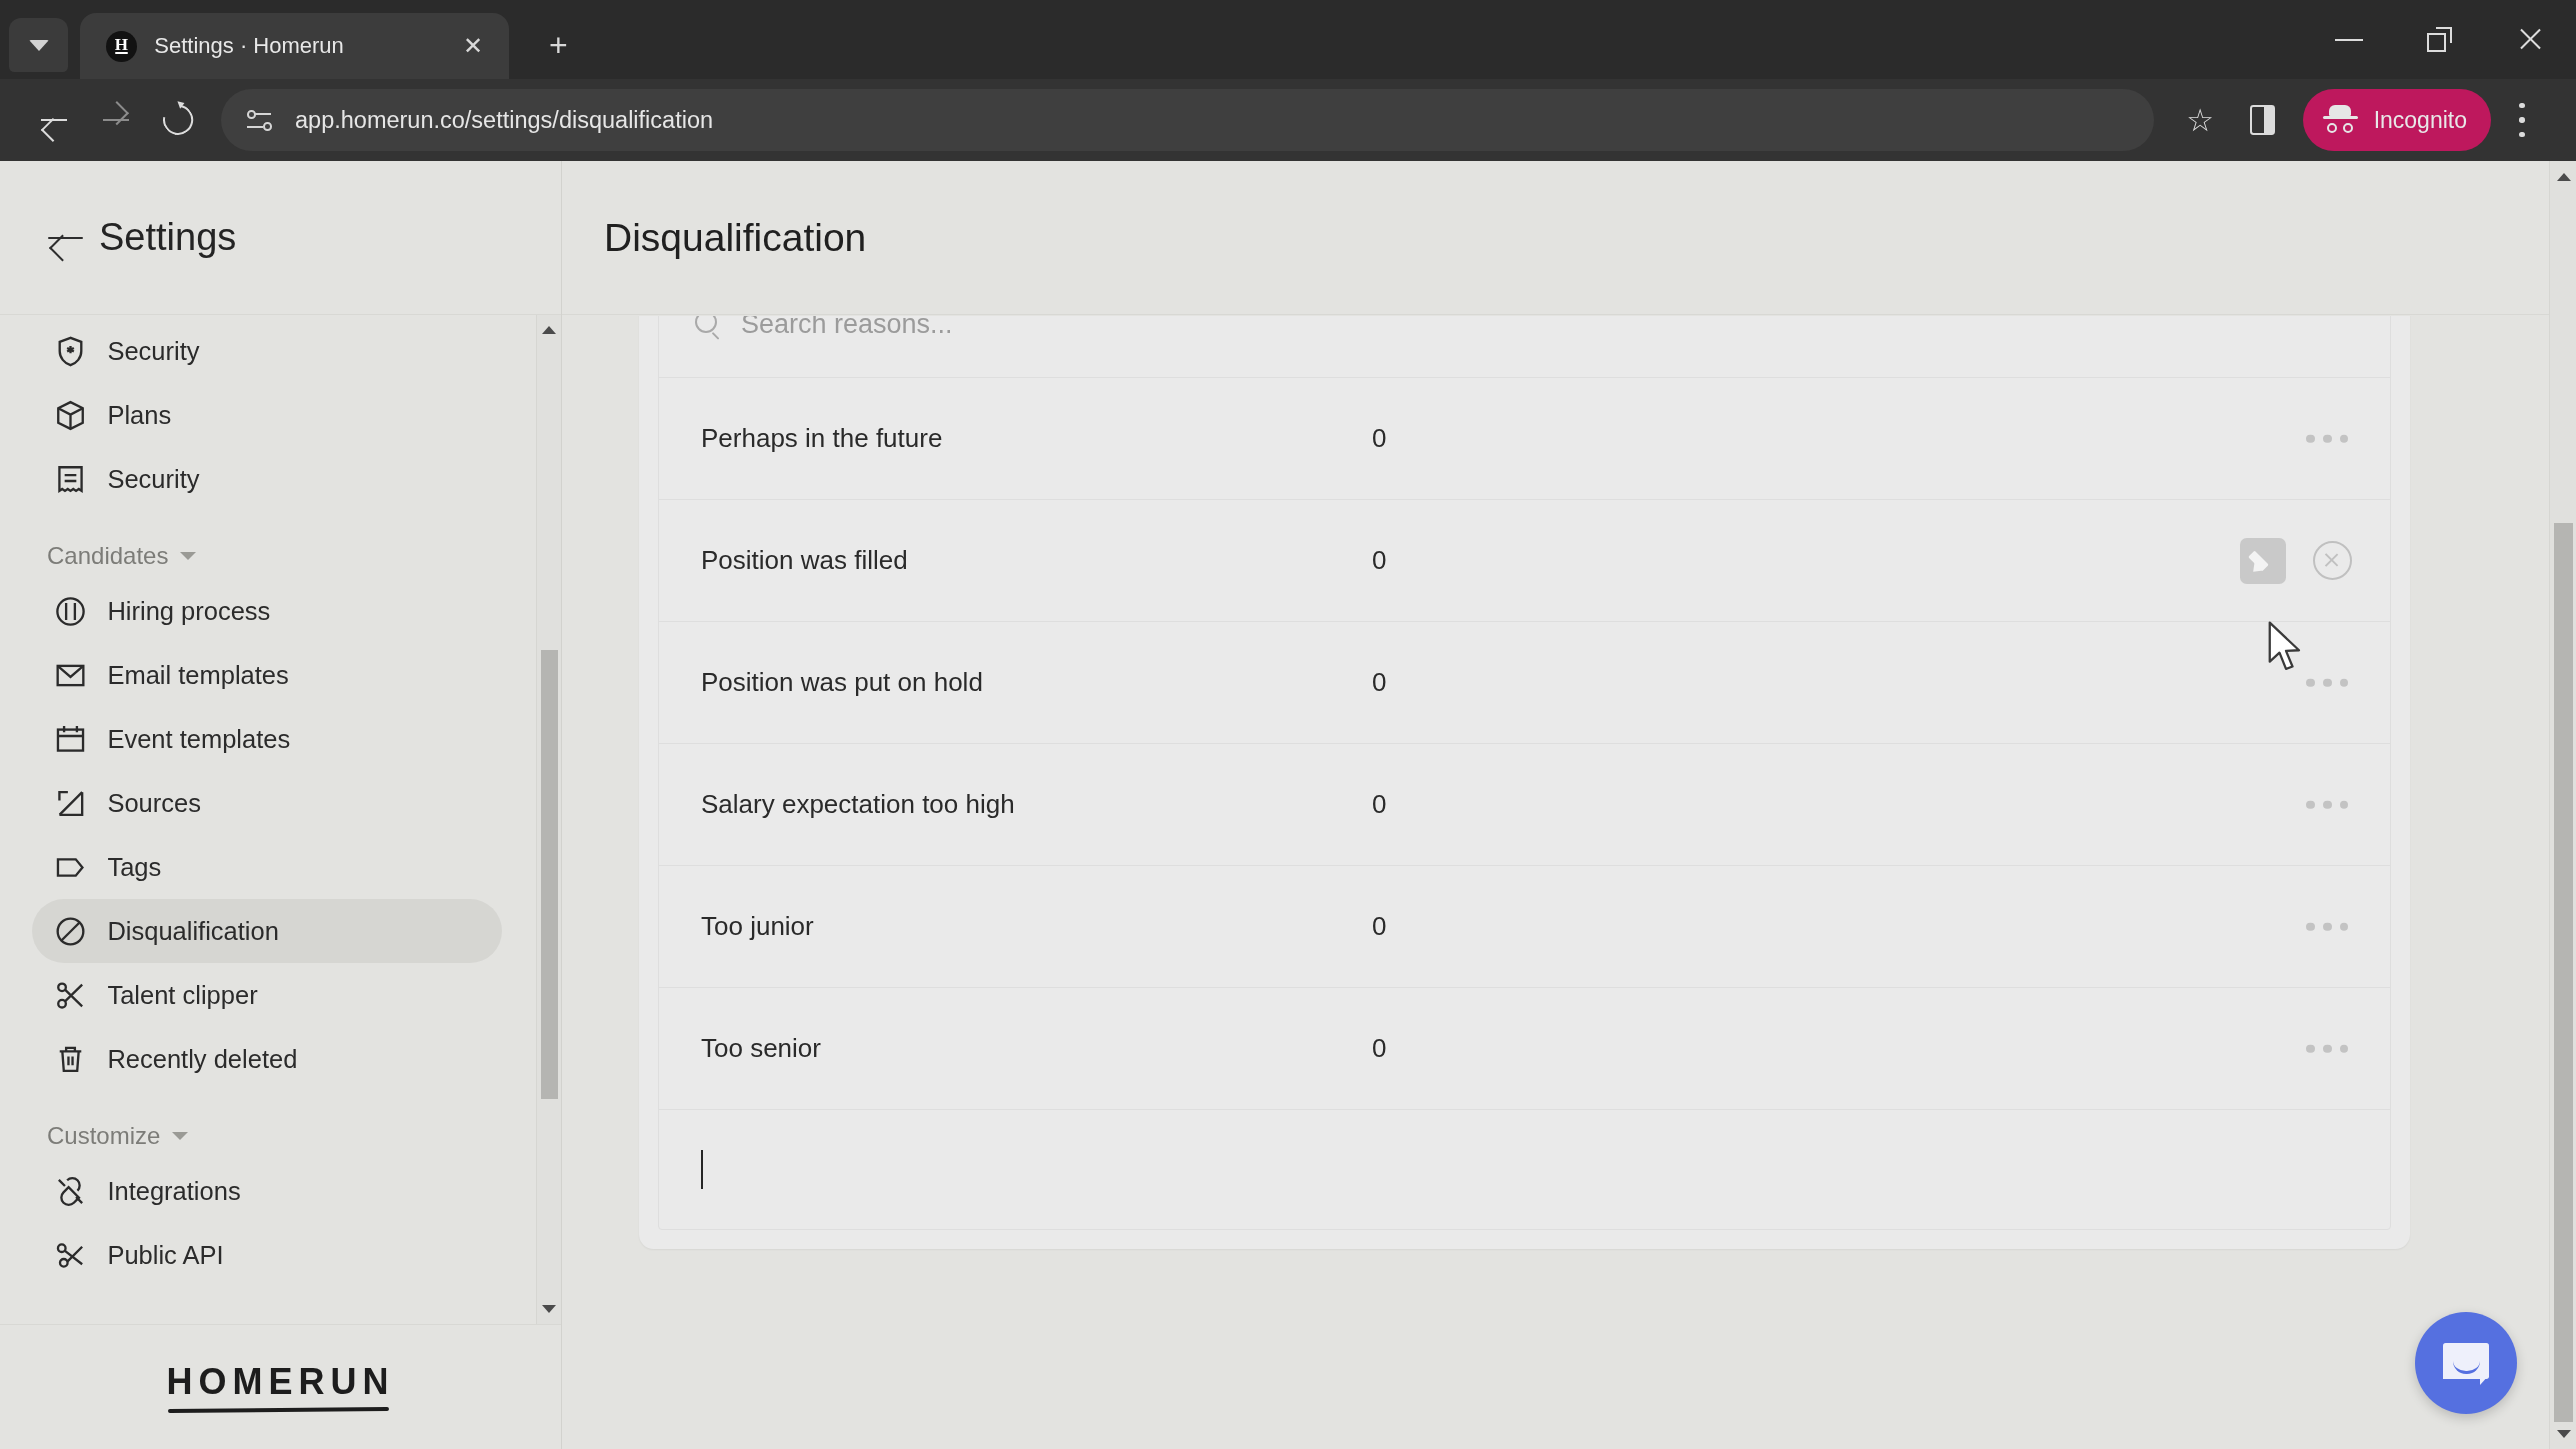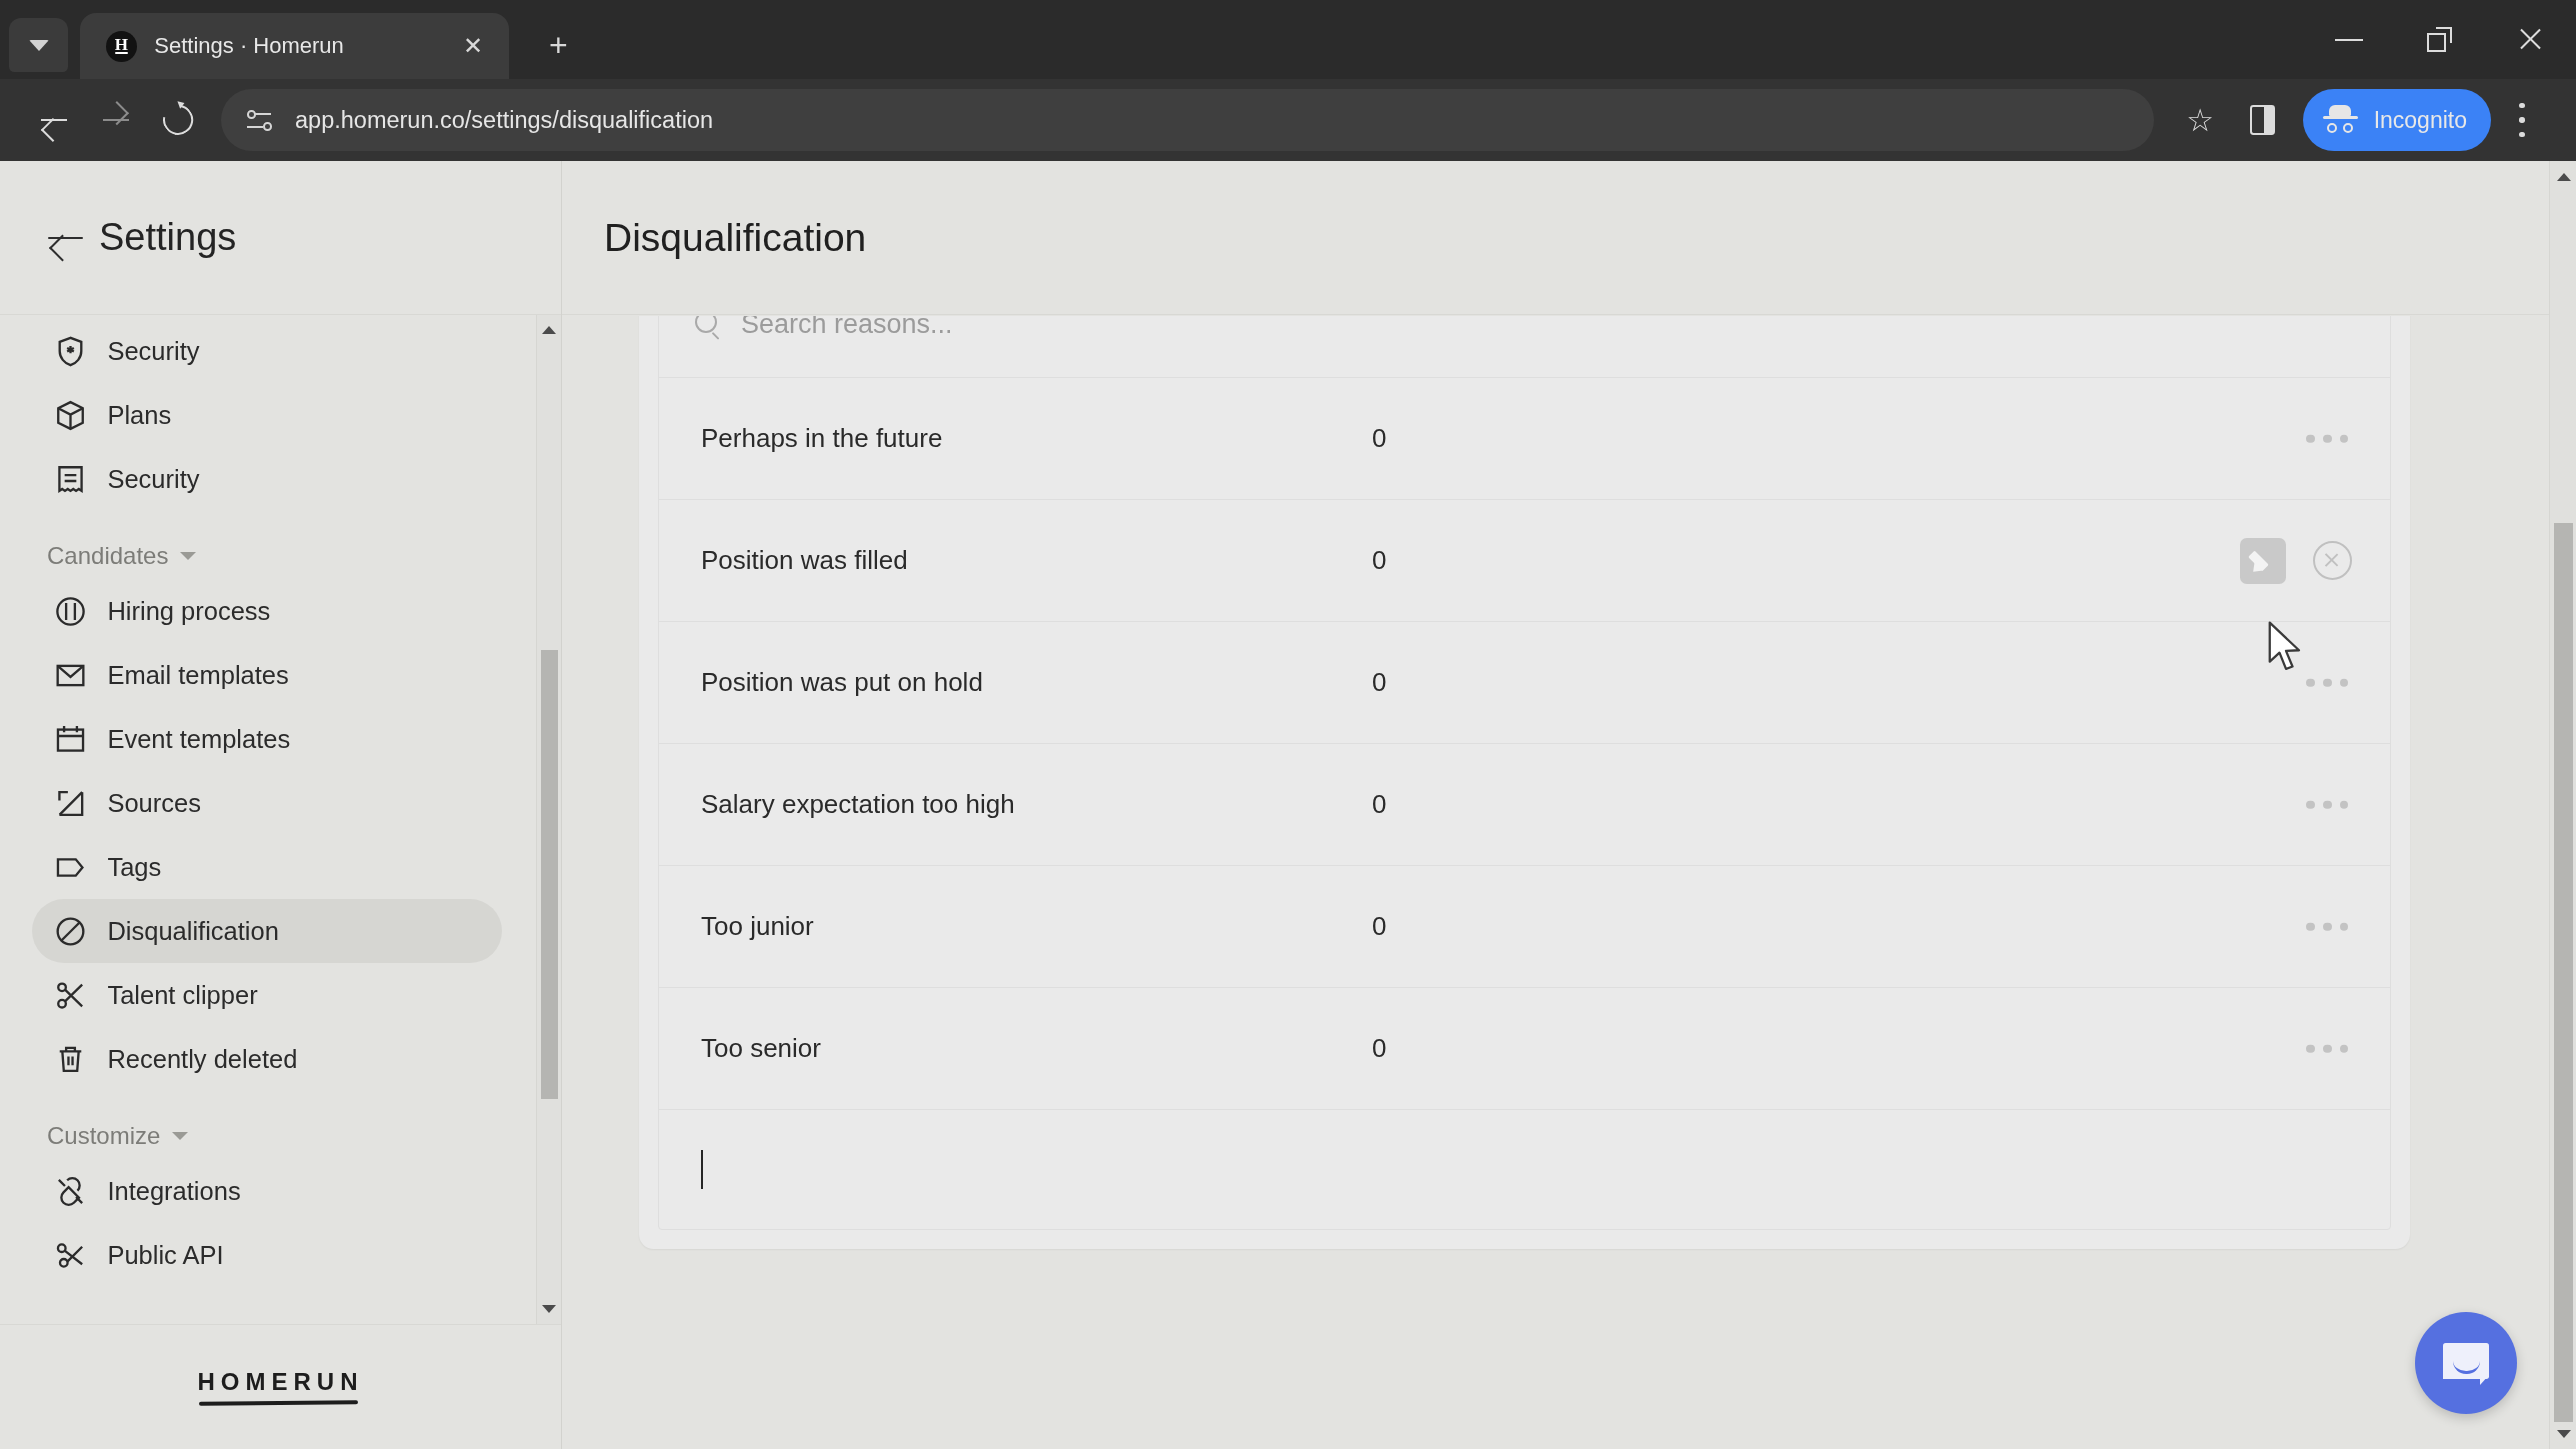--- a/index.html
+++ b/index.html
@@ -195,21 +195,21 @@
     width: 25.5px; height: 29.5px;
     border: 2px solid #dcdcdc; border-radius: 3.4px;
     position: relative;
   }
   .sidepanel::after {
     content:""; position: absolute; right: 0; top: 0; bottom: 0;
     width: 8.7px; background: #dcdcdc;
   }
   .incognito {
     height: 62px;
-    background: #3b82f6;
+    background: #be185d;
     border-radius: 32px;
     display: flex; align-items: center;
     padding: 0 24px 0 20px;
     margin-left: 9.4px;
     cursor: pointer;
   }
   .incog-glyph {
     width: 35px; height: 29.5px; position: relative; flex: 0 0 auto;
   }
   .incog-glyph .hat {
@@ -308,21 +308,21 @@
     border-left: 8.7px solid transparent;
     border-right: 8.7px solid transparent;
     border-top: 8.7px solid #9a9a95;
   }
   .sb-footer {
     height: 125px; flex: 0 0 auto;
     border-top: 0.7px solid #d8d8d4;
     display: flex; align-items: center; justify-content: center;
   }
   .brand {
-    font-size: 24px; letter-spacing: 6px; color: #1d1d1d;
+    font-size: 36px; letter-spacing: 6px; color: #1d1d1d;
     font-weight: 700; position: relative; padding-bottom: 10.7px;
     font-family: "Liberation Sans", sans-serif;
   }
   .brand::after {
     content:""; position:absolute; left: 1.3px; right: 5.4px; bottom: 1.3px;
     height: 4px; background: #1d1d1d; border-radius: 2.7px;
     transform: rotate(-0.5deg);
   }
 
   

